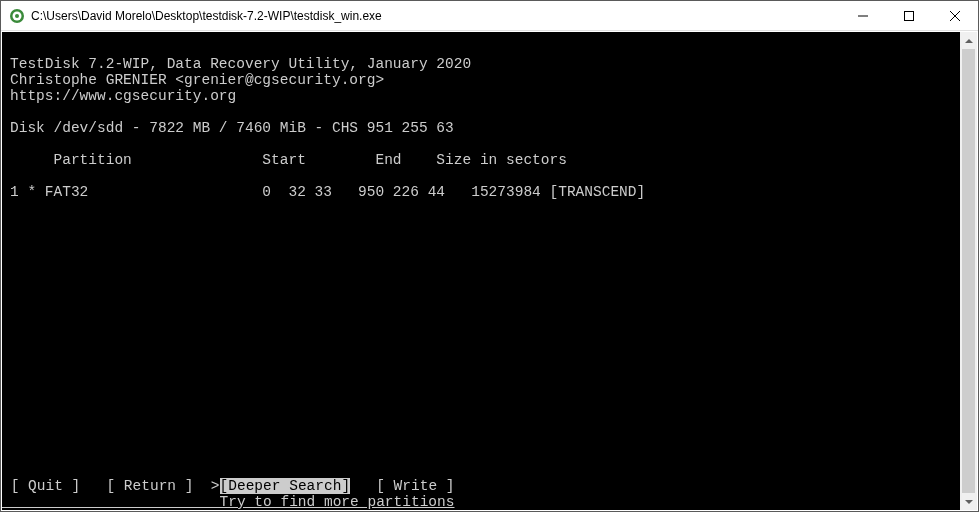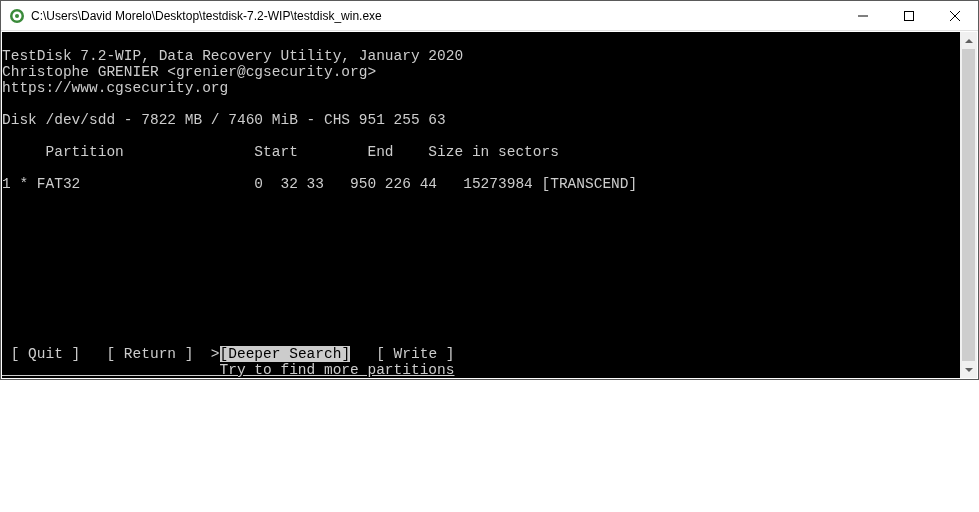--- a/index.html
+++ b/index.html
@@ -3,21 +3,21 @@
 <meta charset="utf-8">
 <style>
   * { margin: 0; padding: 0; box-sizing: border-box; }
   body {
     font-family: "Segoe UI", Tahoma, sans-serif;
     background: #fff;
     overflow: hidden;
   }
   .window {
     width: 979px;
-    height: 380px;
+    height: 512px;
     border: 1px solid #5a5a5a;
     display: flex;
     flex-direction: column;
     background: #fff;
   }
   .titlebar {
     height: 30px;
     background: #fff;
     display: flex;
     align-items: center;
@@ -57,21 +57,21 @@
     display: flex;
     background: #fff;
   }
   .terminal {
     flex: 1;
     background: #000;
     color: #ccc;
     font-family: Consolas, "Courier New", monospace;
     font-size: 14.5px;
     line-height: 16px;
-    padding: 0;
+    padding: 8px;
     white-space: pre;
     position: relative;
     overflow: hidden;
     margin: 1px 0 1px 1px;
   }
   .scrollbar {
     width: 17px;
     background: #f0f0f0;
     display: flex;
     flex-direction: column;

